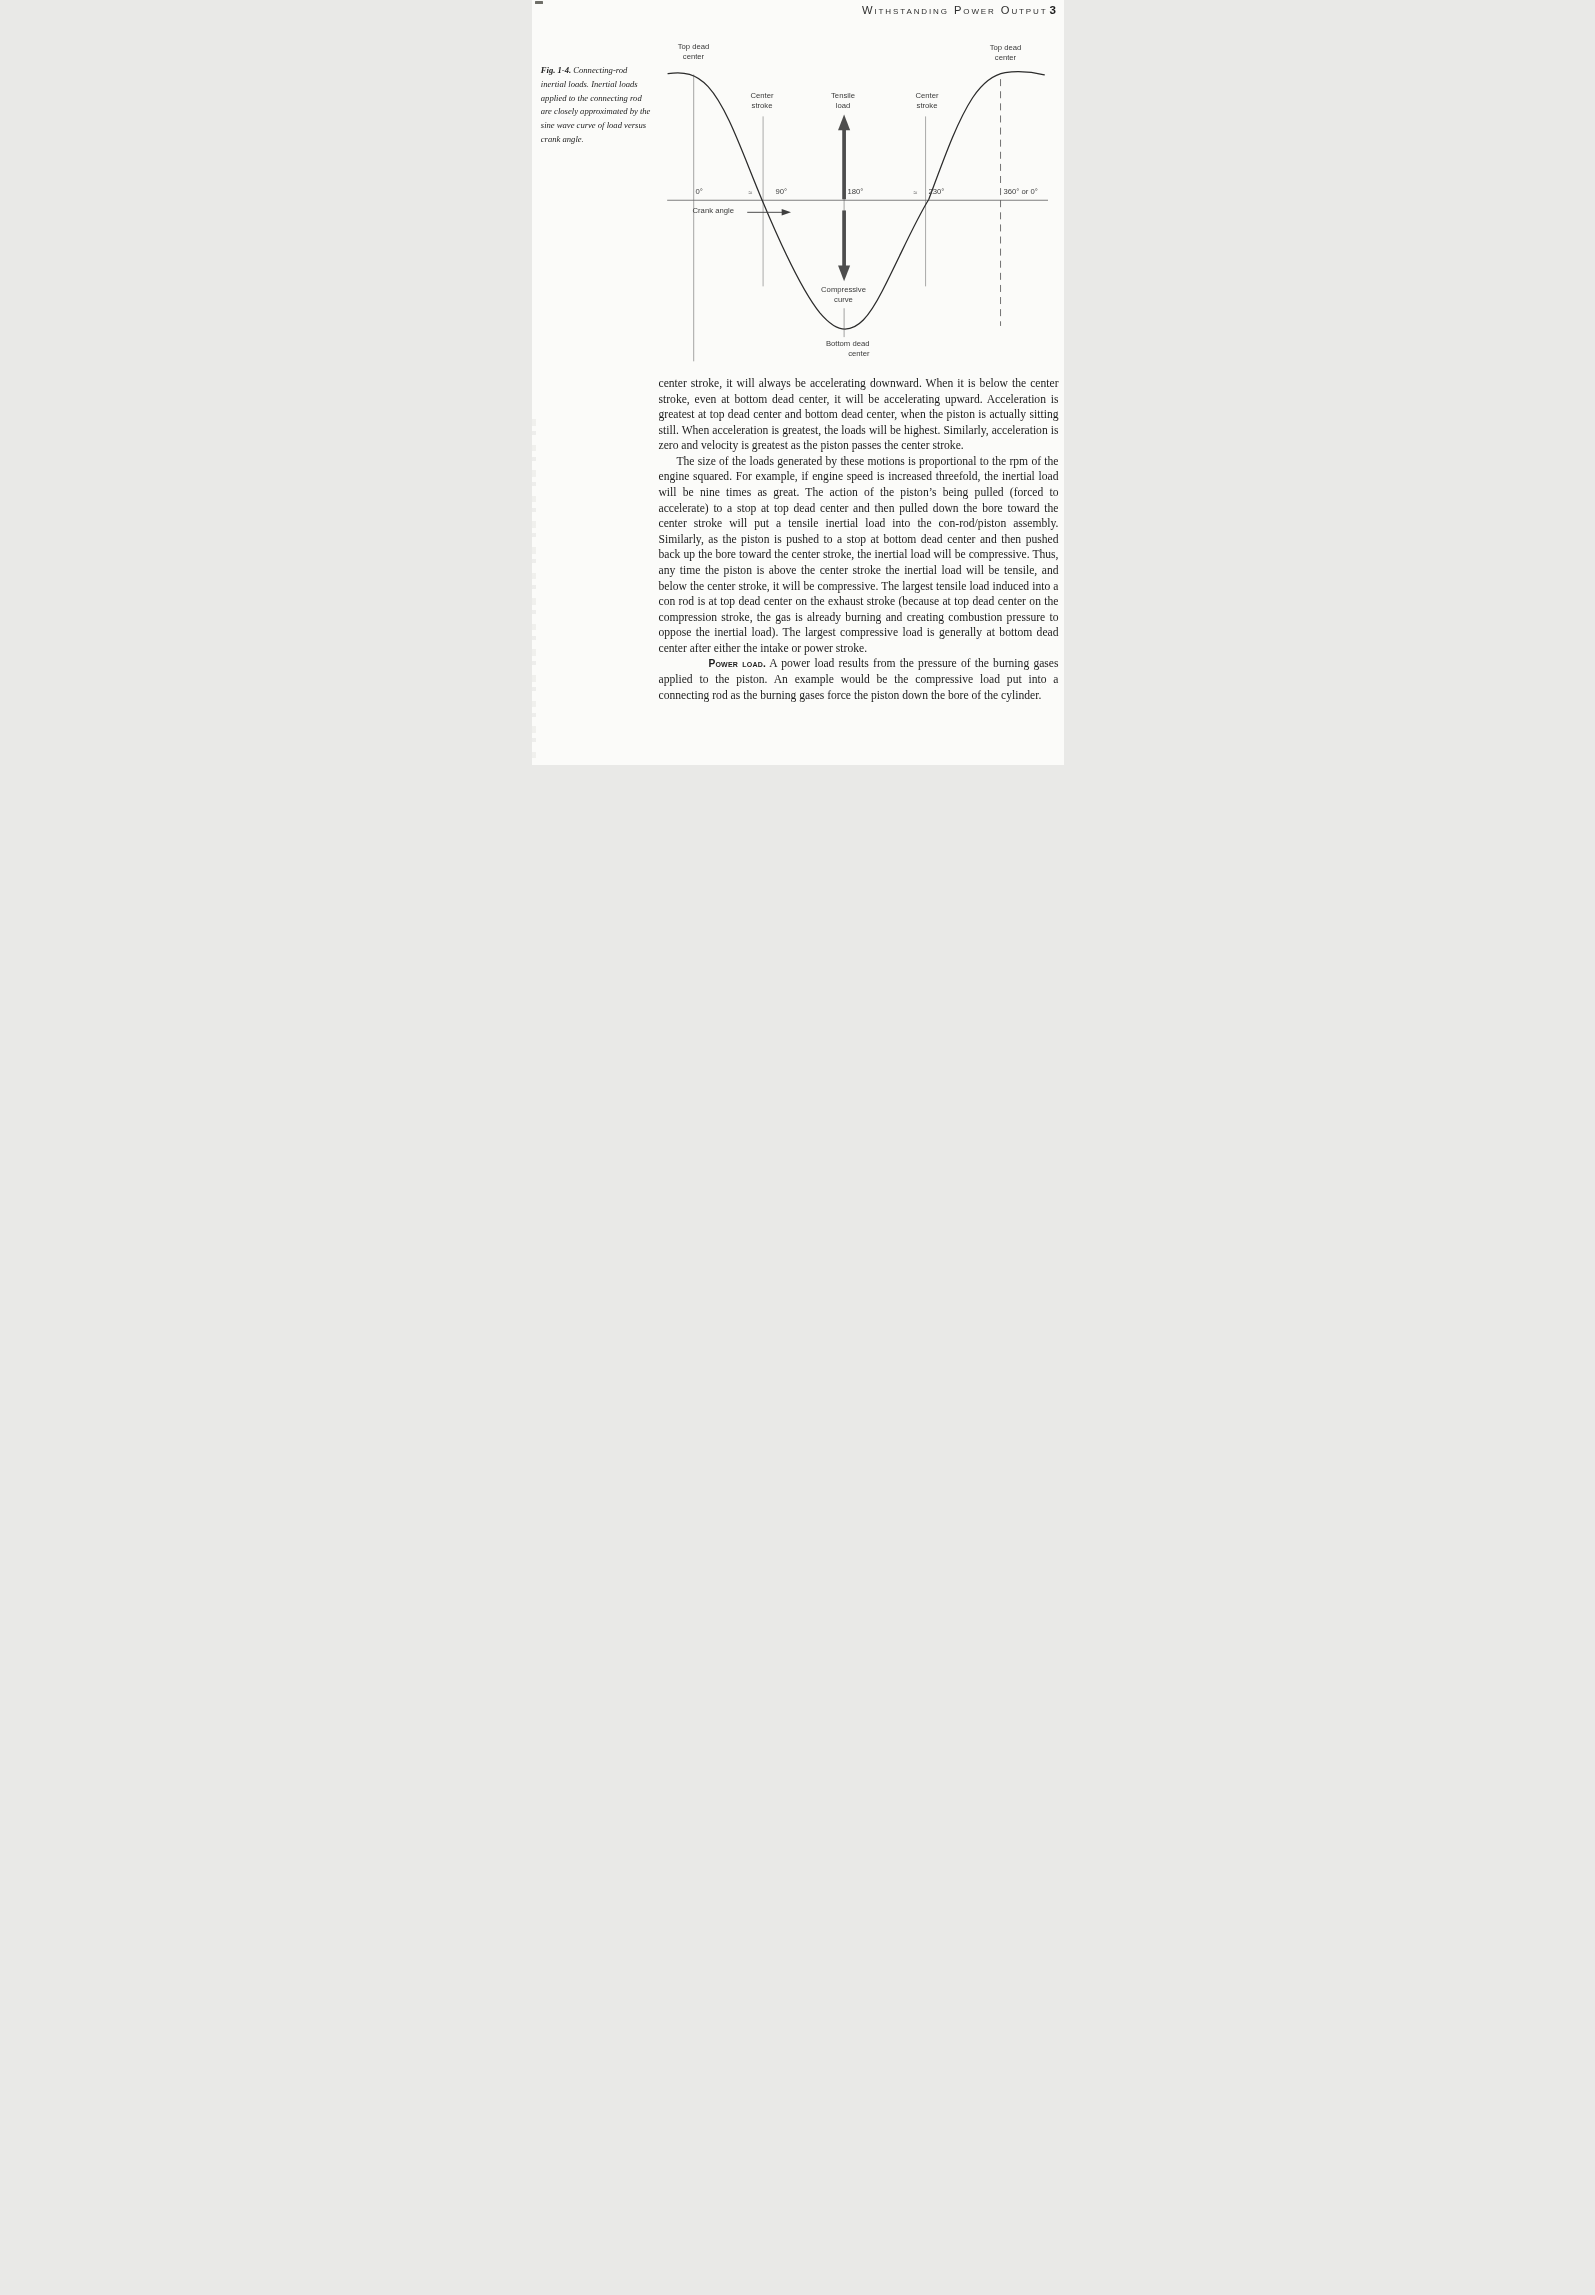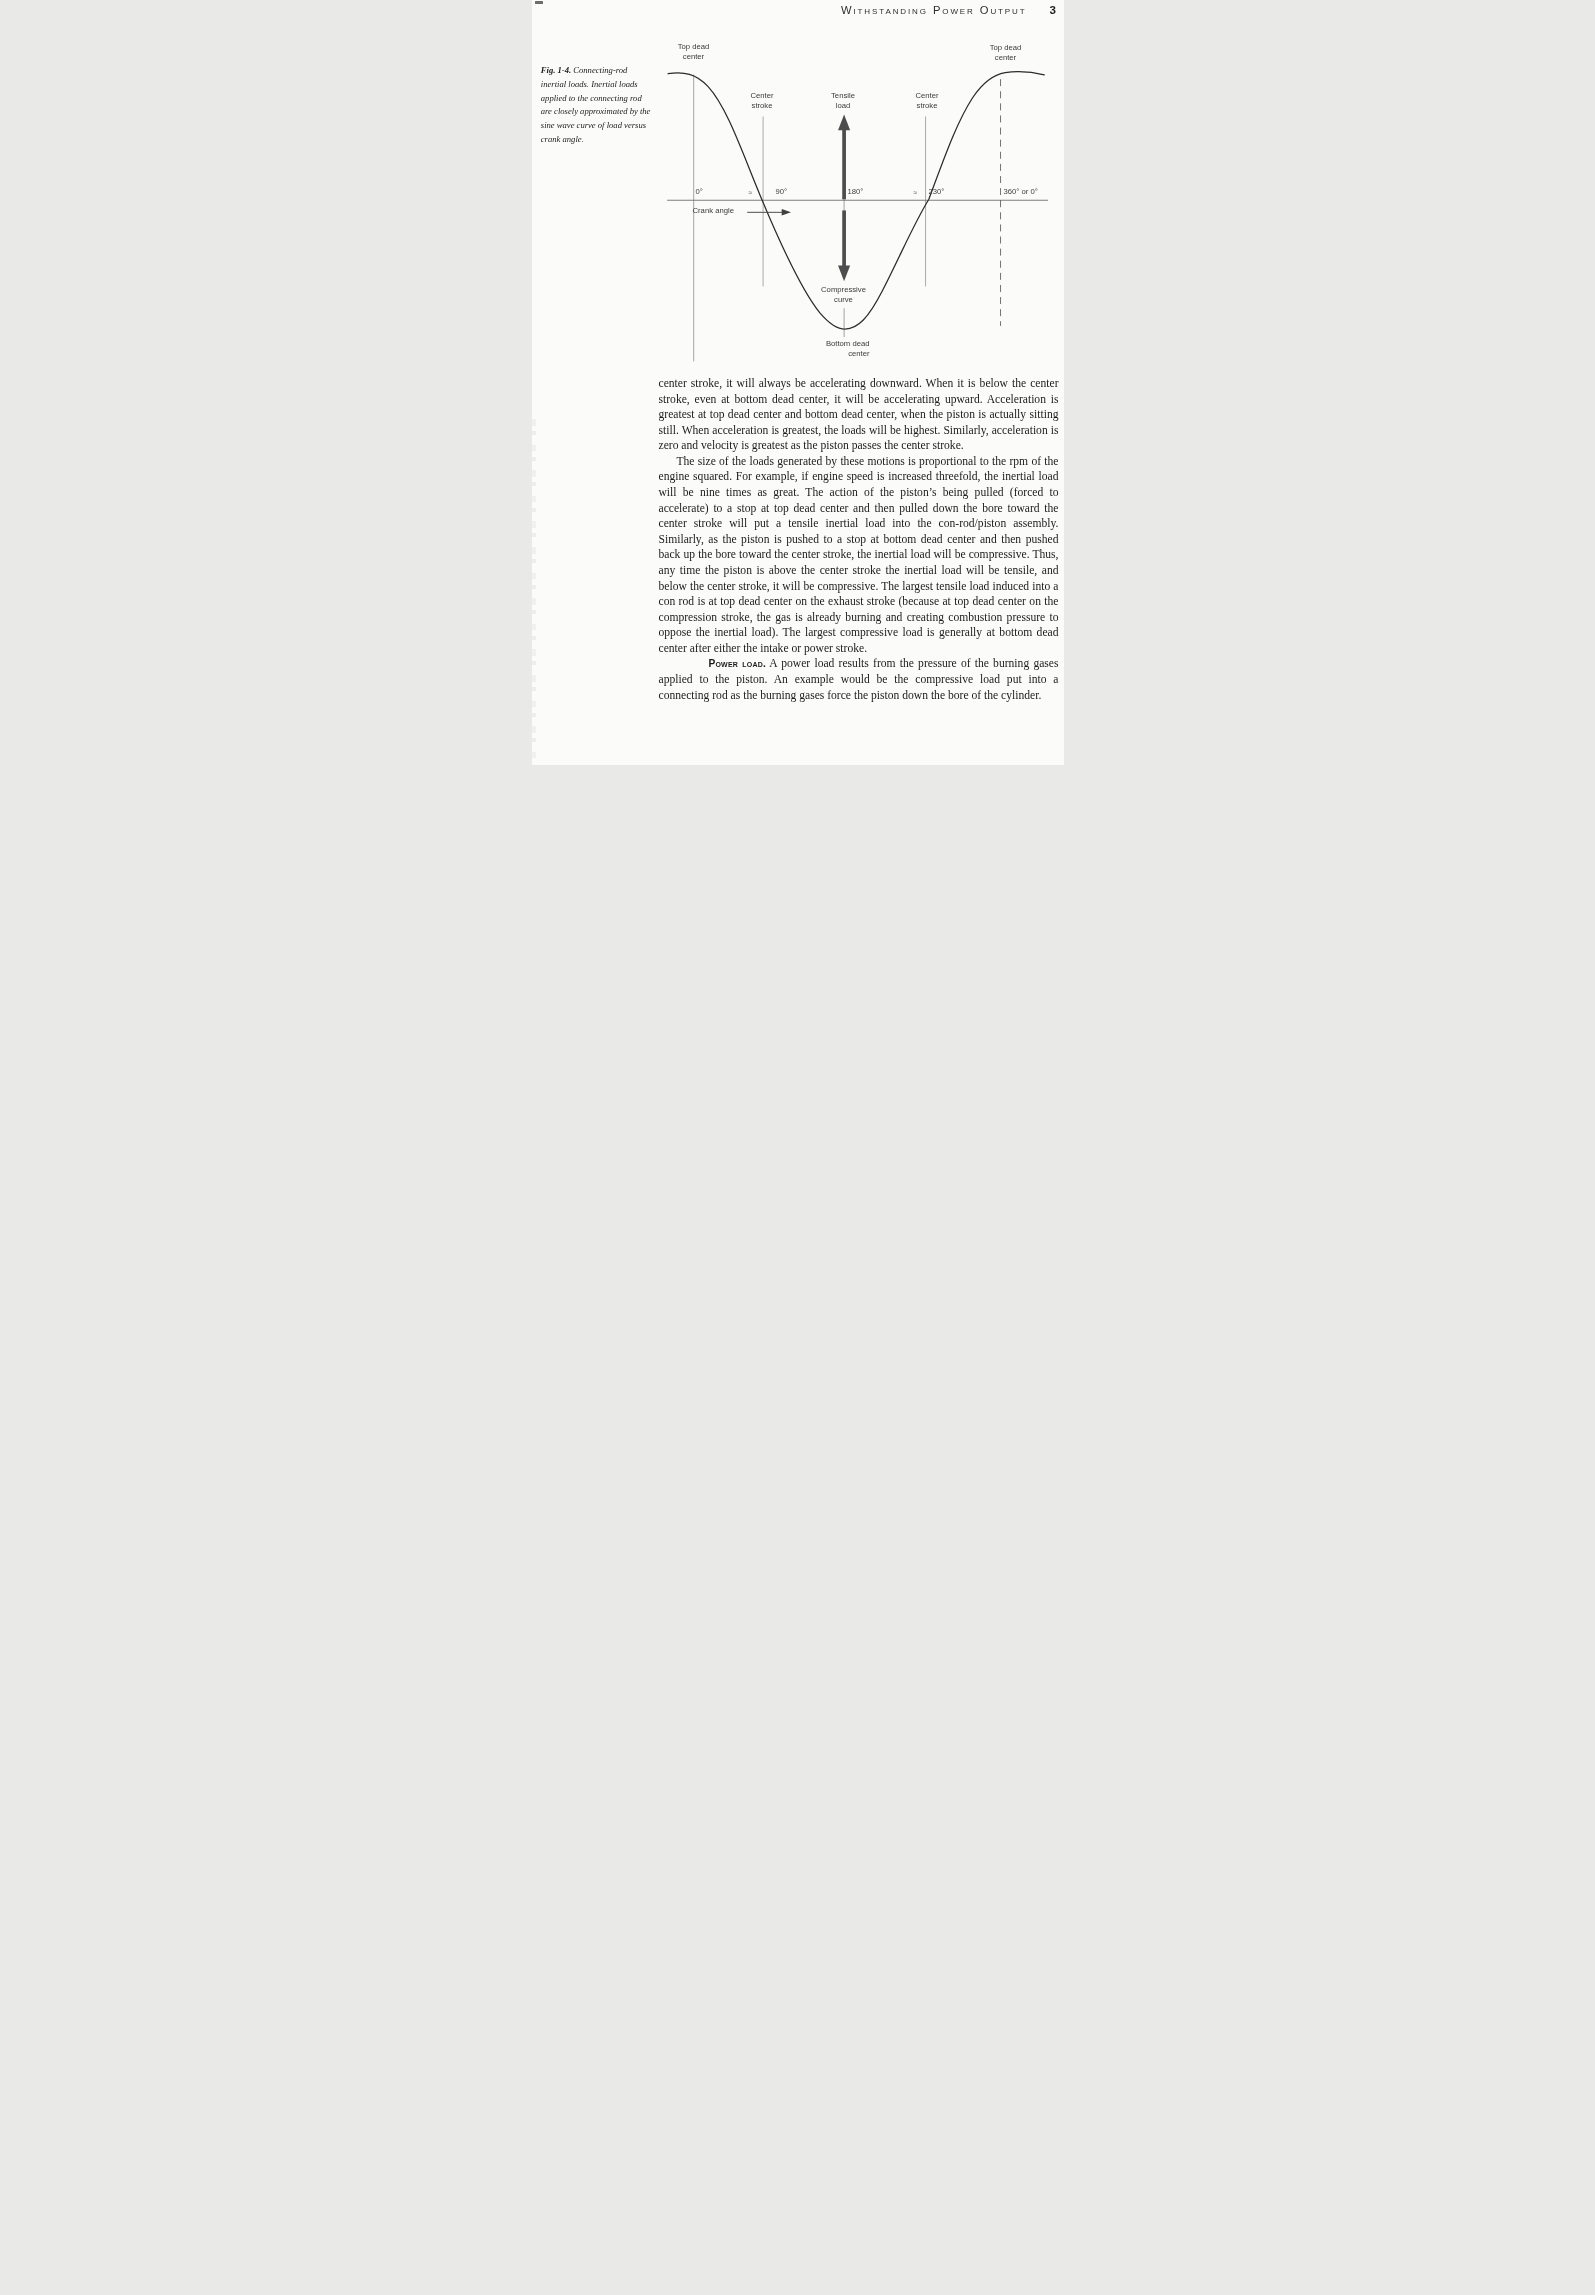--- a/index.html
+++ b/index.html
@@ -8,21 +8,21 @@
     width:532px;height:765px;
     margin:0 auto;
     background:#fbfbf9;
     overflow:hidden;
     font-family:"Liberation Serif", serif;
     color:#1c1c1c;
   }
   
   .header{
     position:absolute; top:2.8px; right:7.5px;
-    display:flex; align-items:baseline; gap:23px;
+    display:flex; align-items:baseline; gap:2px;
   }
   .header-title{
     font-family:"Liberation Sans", sans-serif;
     font-variant:small-caps;
     font-size:11.2px; letter-spacing:1.9px;
     color:#2e2e2e; font-weight:400;
   }
   .header-page{
     font-family:"Liberation Sans", sans-serif;
     font-size:11.6px; font-weight:700; color:#1f1f1f;

